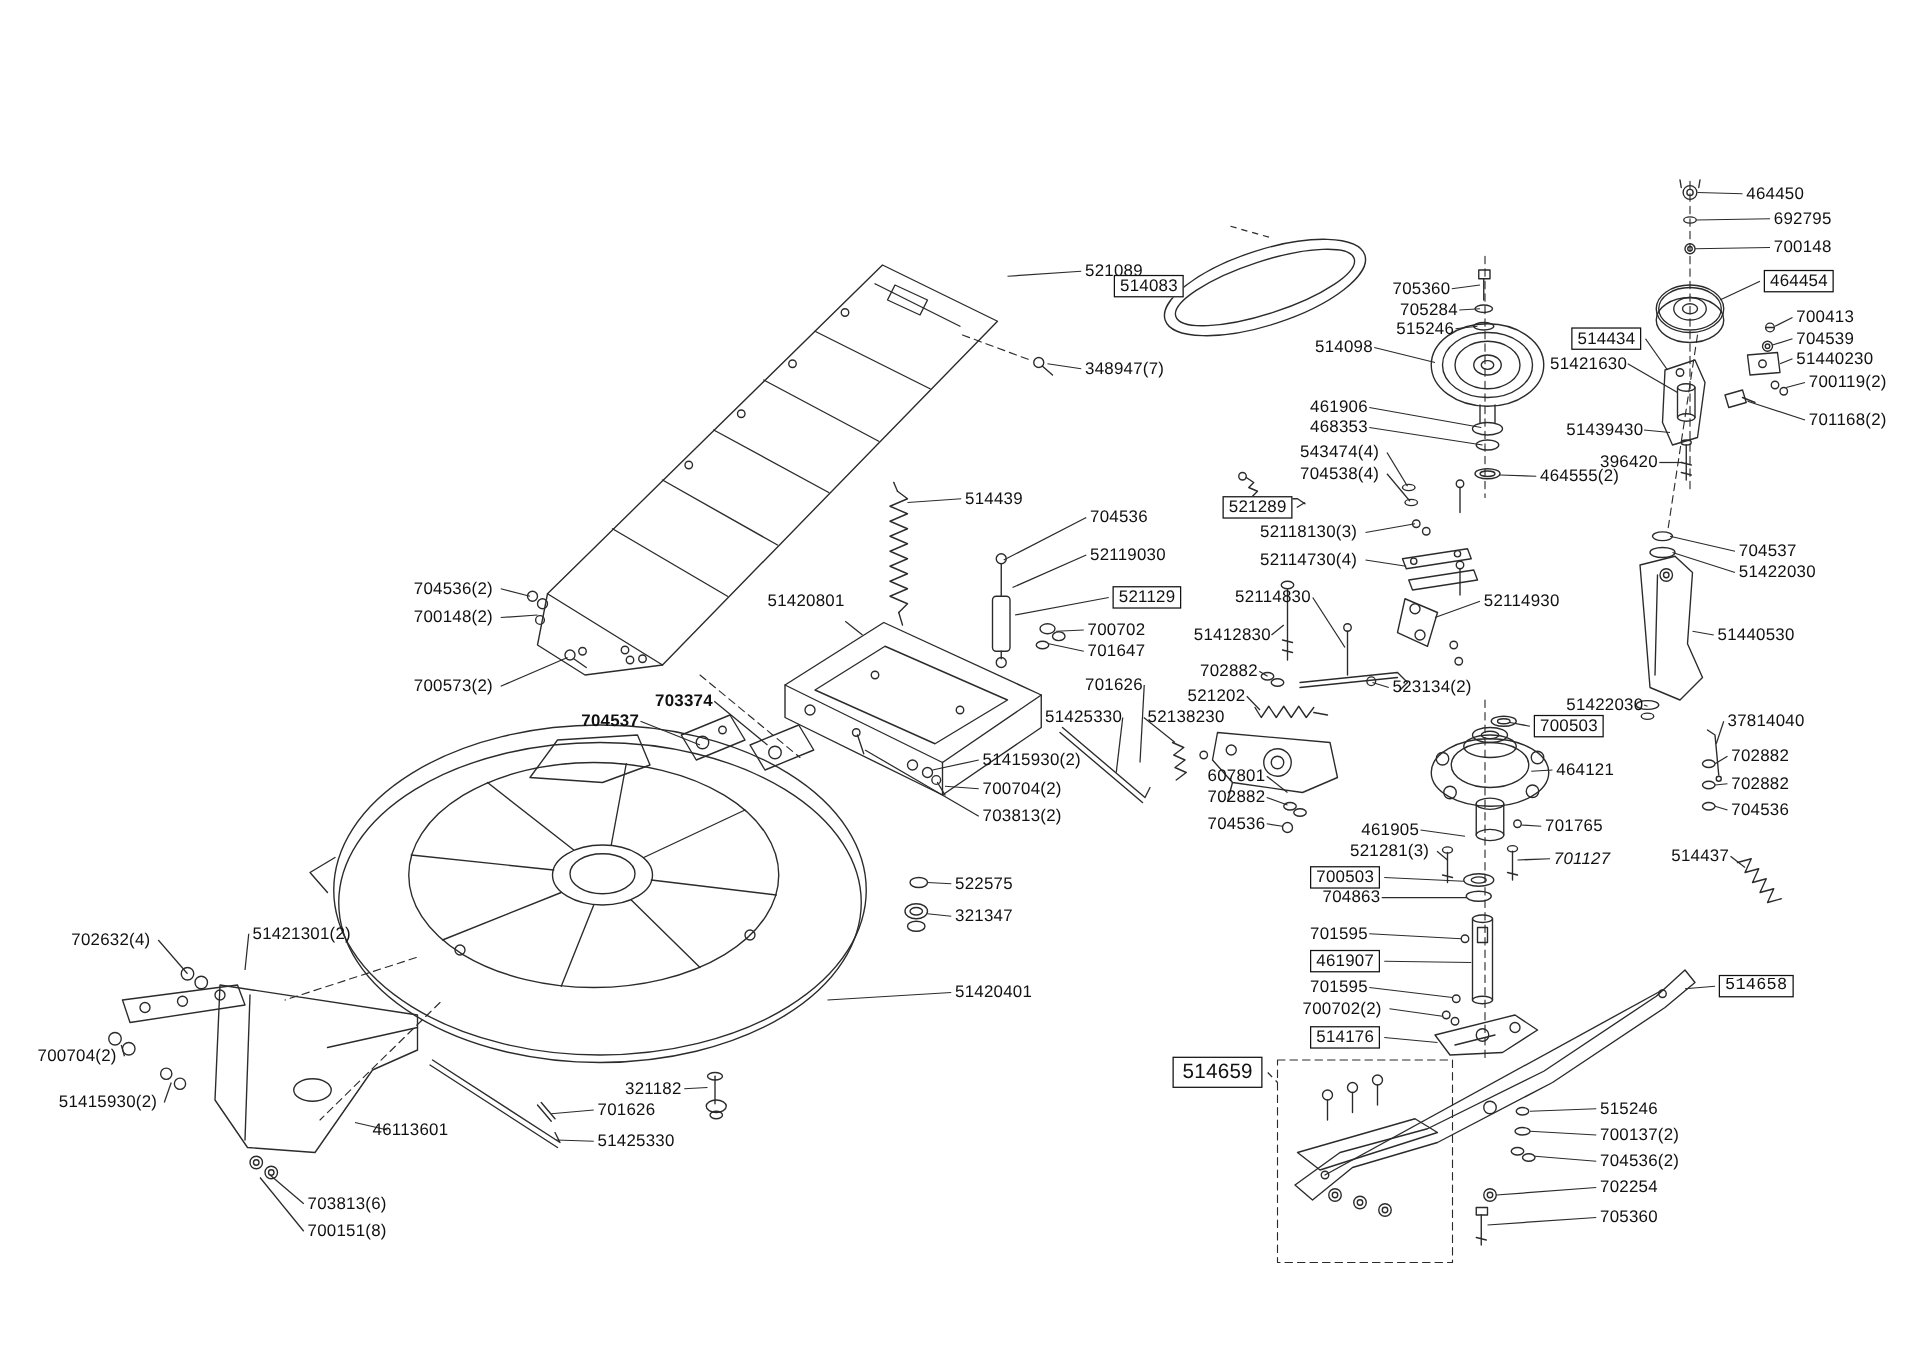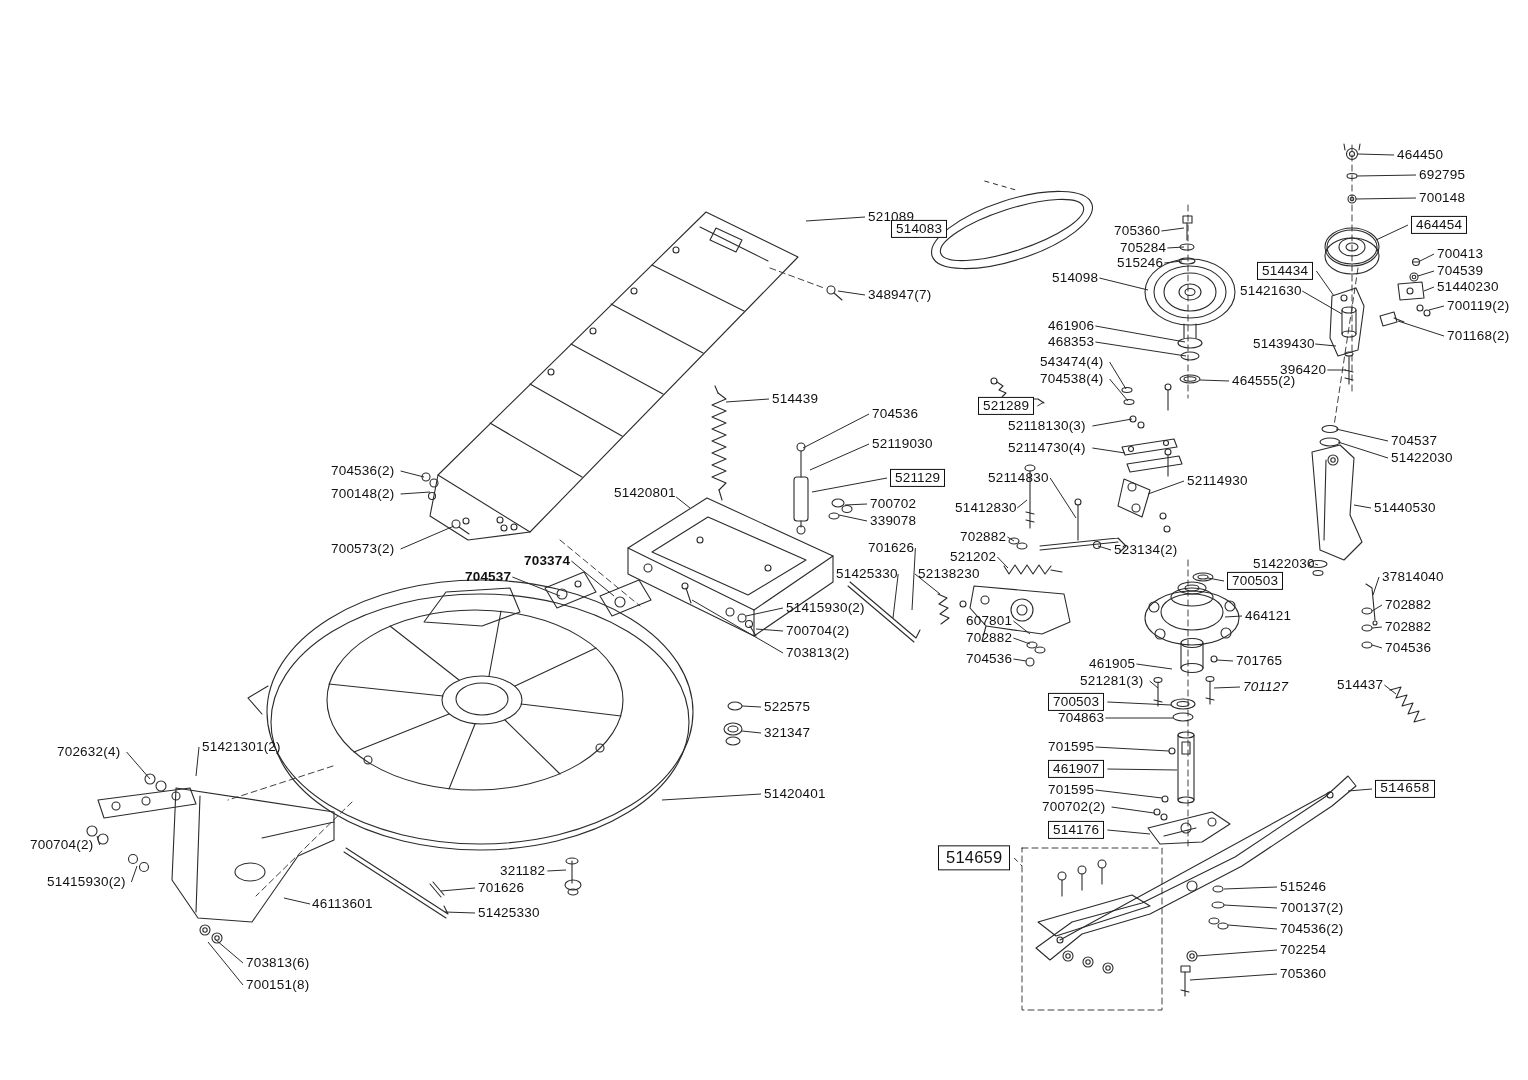--- a/index.html
+++ b/index.html
@@ -452,38 +452,38 @@
       <div class="part-label" style="left: 868px; top: 217px;">521089</div>
       <div class="part-label" style="left: 868px; top: 295px;">348947(7)</div>
       <div class="part-label" style="left: 331px; top: 471px;">704536(2)</div>
       <div class="part-label" style="left: 331px; top: 494px;">700148(2)</div>
       <div class="part-label" style="left: 331px; top: 549px;">700573(2)</div>
       <div class="part-label" style="left: 772px; top: 399px;">514439</div>
       <div class="part-label" style="left: 872px; top: 414px;">704536</div>
       <div class="part-label" style="left: 872px; top: 444px;">52119030</div>
       <div class="part-label boxed" style="left: 890px; top: 478px;">521129</div>
       <div class="part-label" style="left: 870px; top: 504px;">700702</div>
-      <div class="part-label" style="left: 870px; top: 521px;">339078</div>
-      <div class="part-label" style="left: 614px; top: 493px;">51420801</div>
+      <div class="part-label" style="left: 870px; top: 521px;">701647</div>
+      <div class="part-label" style="left: 614px; top: 481px;">51420801</div>
       <div class="part-label bold" style="left: 524px; top: 561px;">703374</div>
       <div class="part-label bold" style="left: 465px; top: 577px;">704537</div>
       <div class="part-label" style="left: 868px; top: 548px;">701626</div>
       <div class="part-label" style="left: 836px; top: 574px;">51425330</div>
       <div class="part-label" style="left: 918px; top: 574px; text-align: center;">52138230</div>
       <div class="part-label" style="left: 786px; top: 608px;">51415930(2)</div>
       <div class="part-label" style="left: 786px; top: 631px;">700704(2)</div>
       <div class="part-label" style="left: 786px; top: 653px;">703813(2)</div>
       <div class="part-label" style="left: 764px; top: 707px;">522575</div>
       <div class="part-label" style="left: 764px; top: 733px;">321347</div>
       <div class="part-label" style="left: 764px; top: 794px;">51420401</div>
       <div class="part-label" style="left: 57px; top: 752px;">702632(4)</div>
       <div class="part-label" style="left: 202px; top: 747px;">51421301(2)</div>
       <div class="part-label" style="left: 30px; top: 845px;">700704(2)</div>
       <div class="part-label" style="left: 47px; top: 882px;">51415930(2)</div>
-      <div class="part-label" style="left: 312px; top: 904px;">46113601</div>
+      <div class="part-label" style="left: 298px; top: 904px;">46113601</div>
       <div class="part-label" style="left: 500px; top: 871px;">321182</div>
       <div class="part-label" style="left: 478px; top: 888px;">701626</div>
       <div class="part-label" style="left: 478px; top: 913px;">51425330</div>
       <div class="part-label" style="left: 246px; top: 963px;">703813(6)</div>
       <div class="part-label" style="left: 246px; top: 985px;">700151(8)</div>
       <div class="part-label boxed" style="left: 891px; top: 181px; margin-top: 48px;">514083</div>
       <div class="part-label" style="left: 1397px; top: 155px;">464450</div>
       <div class="part-label" style="left: 1419px; top: 175px;">692795</div>
       <div class="part-label" style="left: 1419px; top: 198px;">700148</div>
       <div class="part-label boxed" style="left: 1411px; top: 225px;">464454</div>

